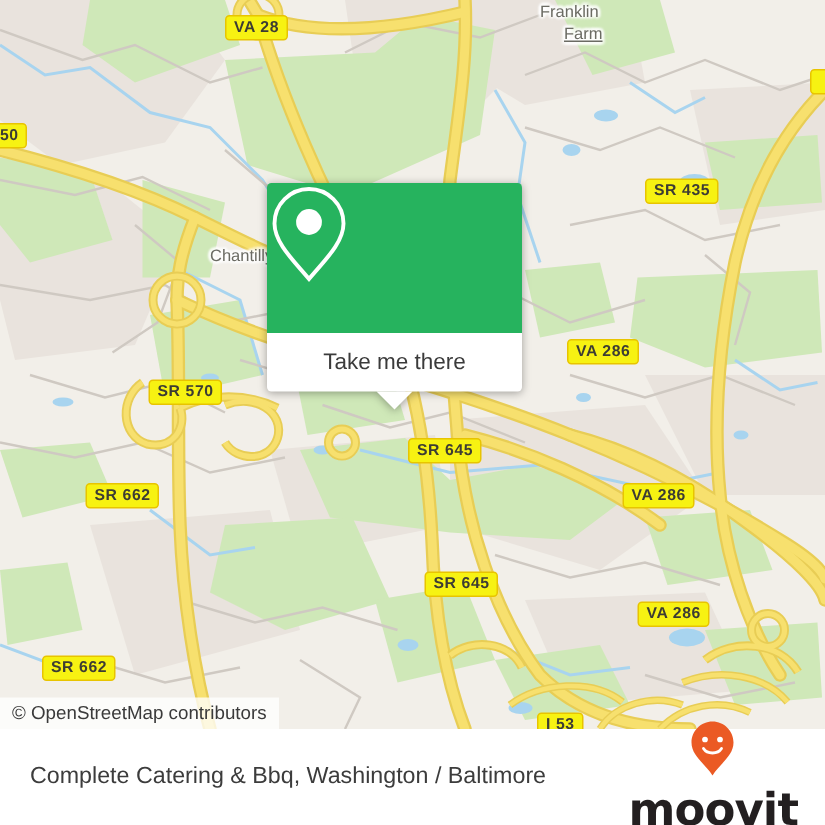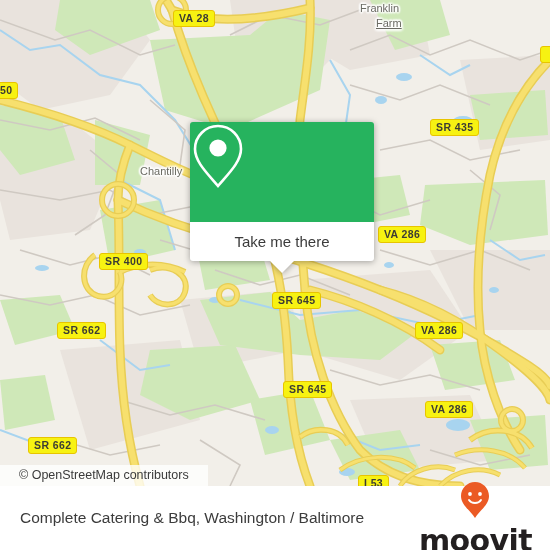--- a/index.html
+++ b/index.html
@@ -39,30 +39,30 @@
     text-shadow:
       1.6px 0 1.6px #fff,-1.6px 0 1.6px #fff,0 1.6px 1.6px #fff,0 -1.6px 1.6px #fff,
       1.2px 1.2px 1.6px #fff,-1.2px -1.2px 1.6px #fff,1.2px -1.2px 1.6px #fff,-1.2px 1.2px 1.6px #fff;
     font-family:"Liberation Sans",sans-serif;
   }
 
   
   .attribution{
     position:absolute;left:0;bottom:0;
     height:21px;line-height:21px;
-    padding:0 19px;
+    padding:0 8px;
     background:rgba(255,255,255,.78);
     color:#3a3a3a;
     font-size:12.5px;
     white-space:nowrap;
   }
 
   
   .card{
-    position:absolute;left:190px;top:122px;width:184px;
+    position:absolute;left:178px;top:122px;width:170px;
     filter:drop-shadow(0 1px 3px rgba(0,0,0,.34));
   }
   .card-head{
     height:100px;border-radius:3px 3px 0 0;
     display:flex;align-items:center;justify-content:center;
   }
   .card-head svg{display:block;}
   .card-foot{
     background:#fff;height:39px;border-radius:0 0 3px 3px;
     display:flex;align-items:center;justify-content:center;
@@ -244,25 +244,25 @@
         <path d="M455 455 C 480 445, 510 450, 525 468"></path>
       </g>
       <g stroke="#f7e06e" fill="none" stroke-width="3">
         <path d="M340 470 C 360 455, 395 452, 415 468"></path>
         <path d="M400 486 C 410 470, 435 462, 455 470"></path>
         <path d="M440 486 C 455 470, 480 465, 500 475"></path>
         <path d="M455 455 C 480 445, 510 450, 525 468"></path>
       </g>
     </svg>
 
-    <div class="shield" style="left:150px;top:10px;margin-left:23px;">VA 28</div>
+    <div class="shield" style="left:150px;top:10px;">VA 28</div>
     <div class="shield" style="left:-6px;top:82px;">50</div>
     <div class="shield" style="left:430px;top:119px;">SR 435</div>
     <div class="shield" style="left:378px;top:226px;">VA 286</div>
-    <div class="shield" style="left:99px;top:253px;">SR 400</div>
+    <div class="shield" style="left:99px;top:253px;">SR 570</div>
     <div class="shield" style="left:272px;top:292px;">SR 645</div>
     <div class="shield" style="left:57px;top:322px;">SR 662</div>
     <div class="shield" style="left:415px;top:322px;">VA 286</div>
     <div class="shield" style="left:283px;top:381px;">SR 645</div>
     <div class="shield" style="left:425px;top:401px;">VA 286</div>
     <div class="shield" style="left:28px;top:437px;">SR 662</div>
     <div class="shield" style="left:358px;top:475px;">I 53</div>
     <div class="shield" style="left:540px;top:46px;width:14px;height:12px;padding:1.5px 5px;"></div>
 
     <div class="place" style="left:360px;top:2px;">Franklin</div>

